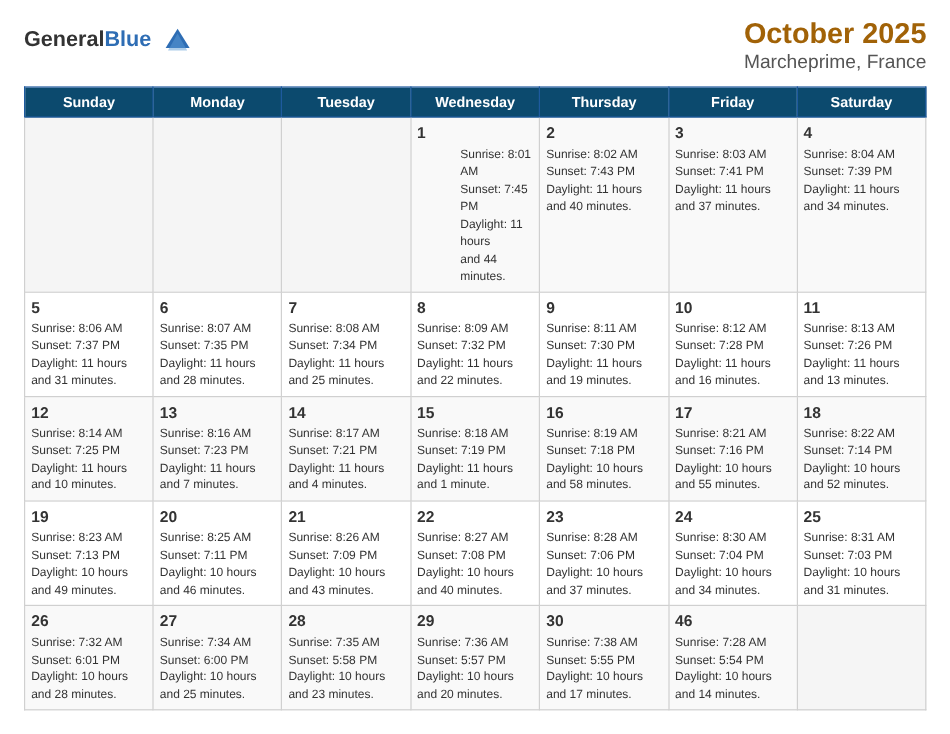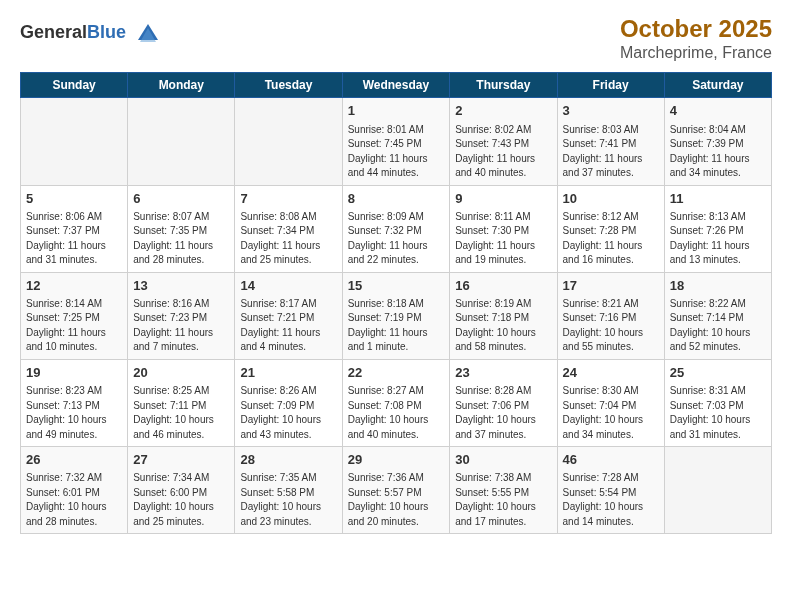--- a/index.html
+++ b/index.html
@@ -124,21 +124,21 @@
         <th>Saturday</th>
       </tr>
     </thead>
     <tbody id="calendar-body">
     <tr>
           <td class="empty-cell"></td>
           <td class="empty-cell"></td>
           <td class="empty-cell"></td>
           <td>
             <span class="day-number">1</span>
-            <div class="day-info" style="white-space: pre-line;">Sunrise: 8:01 AM
+            <div class="day-info" style="white-space: pre-line; margin-left: 36px;">Sunrise: 8:01 AM
 Sunset: 7:45 PM
 Daylight: 11 hours
 and 44 minutes.</div>
           </td>
           <td>
             <span class="day-number">2</span>
             <div class="day-info" style="white-space: pre-line;">Sunrise: 8:02 AM
 Sunset: 7:43 PM
 Daylight: 11 hours
 and 40 minutes.</div>

